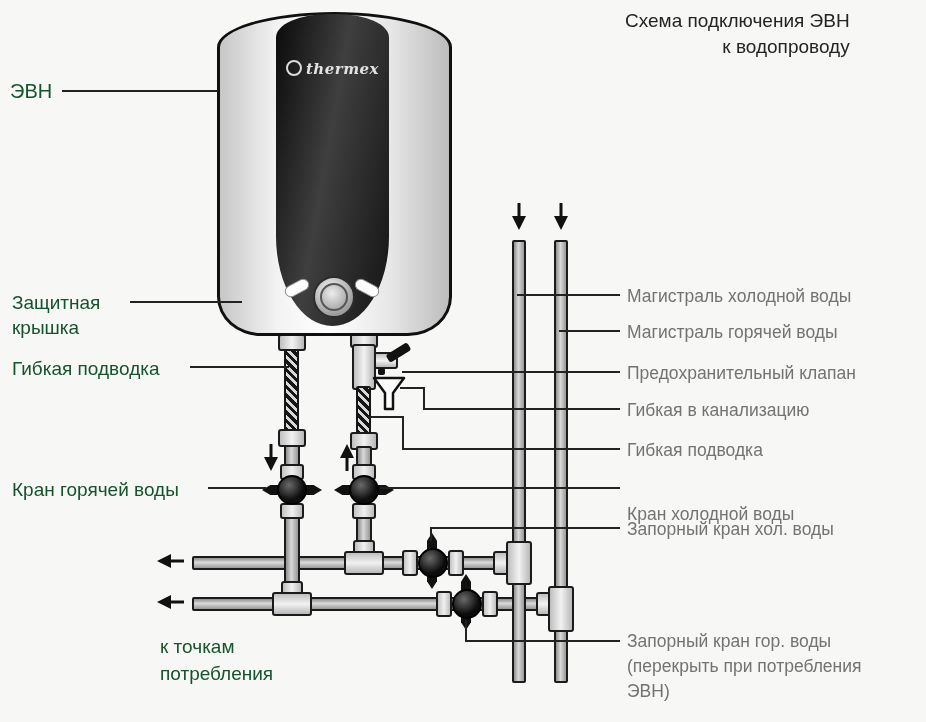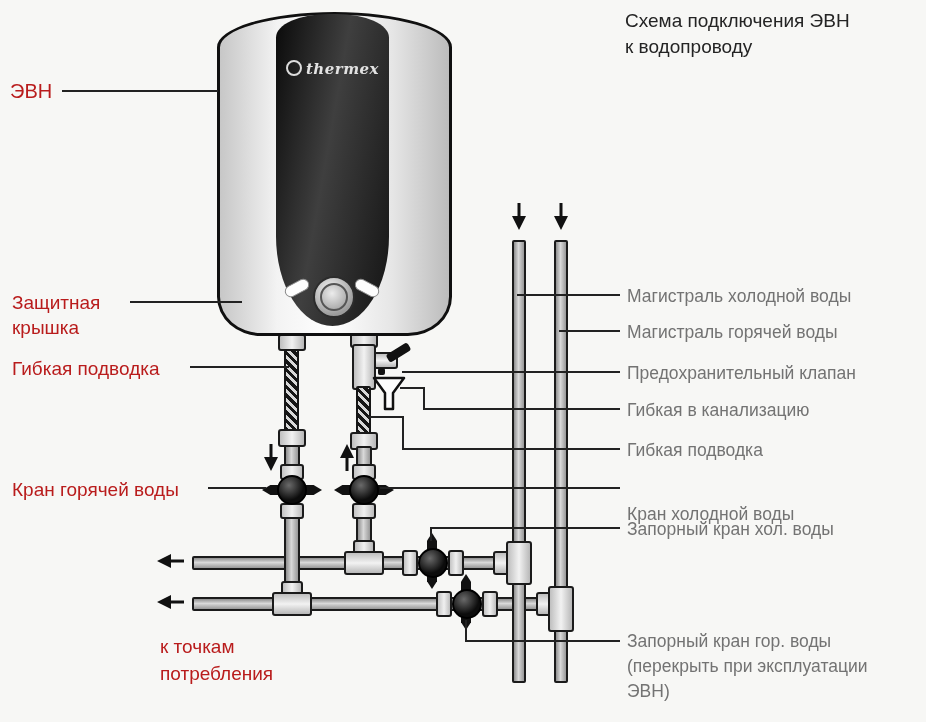--- a/index.html
+++ b/index.html
@@ -10,21 +10,21 @@
   .pipe-v{background:linear-gradient(to right,#8f8f8f,#d9d9d9 45%,#989898);border:2px solid #1b1b1b;border-radius:2px;}
   .pipe-h{background:linear-gradient(to bottom,#8f8f8f,#d9d9d9 45%,#989898);border:2px solid #1b1b1b;border-radius:2px;}
   .fit{background:linear-gradient(to right,#bfbfbf,#f2f2f2 50%,#b8b8b8);border:2px solid #1b1b1b;border-radius:3px;}
   .fit-h{background:linear-gradient(to bottom,#bfbfbf,#f2f2f2 50%,#b8b8b8);border:2px solid #1b1b1b;border-radius:3px;}
   .hose{background:repeating-linear-gradient(45deg,#161616 0 3px,#d8d8d8 3px 6px);border:2px solid #161616;border-radius:2px;}
   .collar{background:linear-gradient(to right,#c4c4c4,#f0f0f0 50%,#bdbdbd);border:2px solid #1b1b1b;border-radius:3px;}
   .ball{background:radial-gradient(circle at 38% 32%,#6a6a6a,#0c0c0c 62%);border:2px solid #000;border-radius:50%;}
   .wing-h{background:#111;clip-path:polygon(0 50%,14% 0,86% 0,100% 50%,86% 100%,14% 100%);}
   .wing-v{background:#111;clip-path:polygon(50% 0,100% 14%,100% 86%,50% 100%,0 86%,0 14%);}
   .leader{background:#222;}
-  .lbl{font-size:19px;line-height:25px;white-space:nowrap;color:#b91c1c;}
+  .lbl{font-size:19px;line-height:25px;white-space:nowrap;color:#14532d;}
   .lbl-r{font-size:17.5px;line-height:25px;white-space:nowrap;color:#737373;}
   .lever{background:#111;border-radius:3px;}
   
   #heater{left:217px;top:12px;width:229px;height:318px;
           background:linear-gradient(to right,#c7c7c7,#f3f3f3 25%,#ffffff 48%,#e6e6e6 75%,#bcbcbc);
           border:3px solid #101010;border-radius:120px 120px 45px 45px / 36px 36px 40px 40px;}
   #stripe{left:56px;top:-1px;width:113px;height:312px;
           background:linear-gradient(100deg,#0a0a0a,#3f3f3f 45%,#141414);
           border-radius:54px 54px 58px 58px / 24px 24px 92px 92px;}
   #logo{left:0;top:46px;width:113px;text-align:center;color:#e3e3e3;
@@ -139,21 +139,21 @@
   <div class="abs leader" style="left:423px;top:408px;width:197px;height:2px;"></div>
   <div class="abs leader" style="left:368px;top:416px;width:36px;height:2px;"></div>
   <div class="abs leader" style="left:402px;top:416px;width:2px;height:34px;"></div>
   <div class="abs leader" style="left:402px;top:448px;width:218px;height:2px;"></div>
   <div class="abs leader" style="left:380px;top:487px;width:240px;height:2px;"></div>
   <div class="abs leader" style="left:430px;top:527px;width:2px;height:14px;"></div>
   <div class="abs leader" style="left:430px;top:527px;width:190px;height:2px;"></div>
   <div class="abs leader" style="left:465px;top:620px;width:2px;height:22px;"></div>
   <div class="abs leader" style="left:465px;top:640px;width:155px;height:2px;"></div>
 
-  <div class="abs" style="left:625px;top:8px;font-size:19px;line-height:26px;color:#242424;">
+  <div class="abs" style="left:625px;top:8px;font-size:19px;line-height:26px;color:#242424;text-align:right;">
     <div>Схема подключения ЭВН</div>
     <div>к водопроводу</div>
   </div>
 
   <div class="abs lbl" style="left:10px;top:79px;font-size:20px;">ЭВН</div>
   <div class="abs lbl" style="left:12px;top:290px;">
     <div>Защитная</div>
     <div>крышка</div>
   </div>
   <div class="abs lbl" style="left:12px;top:356px;">Гибкая подводка</div>
@@ -165,17 +165,17 @@
 
   <div class="abs lbl-r" style="left:627px;top:284px;">Магистраль холодной воды</div>
   <div class="abs lbl-r" style="left:627px;top:320px;">Магистраль горячей воды</div>
   <div class="abs lbl-r" style="left:627px;top:361px;">Предохранительный клапан</div>
   <div class="abs lbl-r" style="left:627px;top:398px;">Гибкая в канализацию</div>
   <div class="abs lbl-r" style="left:627px;top:438px;">Гибкая подводка</div>
   <div class="abs lbl-r" style="left:627px;top:502px;">Кран холодной воды</div>
   <div class="abs lbl-r" style="left:627px;top:517px;">Запорный кран хол. воды</div>
   <div class="abs lbl-r" style="left:627px;top:629px;">
     <div>Запорный кран гор. воды</div>
-    <div>(перекрыть при эксплуатации</div>
+    <div>(перекрыть при потребления</div>
     <div>ЭВН)</div>
   </div>
 
 </div>
 
 </body></html>

